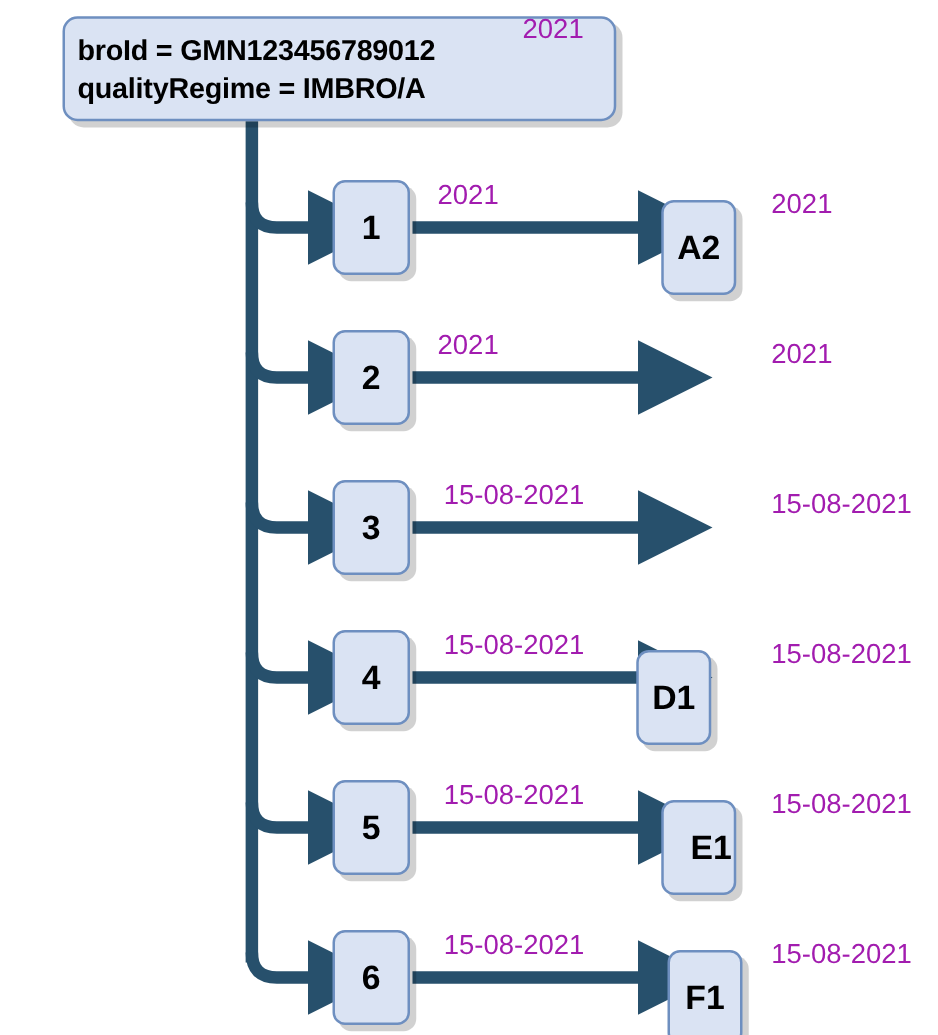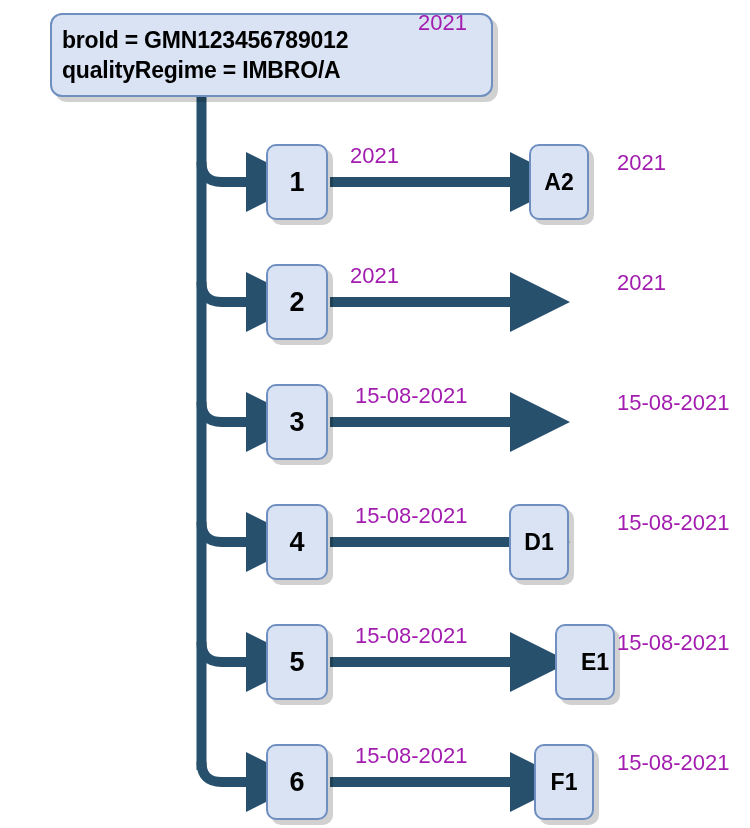--- a/index.html
+++ b/index.html
@@ -58,21 +58,22 @@
     white-space: nowrap;
   }
   .num-node {
     width: 62px;
     height: 76px;
     font-size: 27px;
   }
   .letter-node {
     width: 60px;
     height: 76px;
-    font-size: 23px;
+    font-size: 27px;
+    margin-top: 16px;
   }
   
   .label {
     position: absolute;
     font-size: 22px;
     color: #a21caf;
     white-space: nowrap;
     font-weight: normal;
   }
   .edge-label {
@@ -144,21 +145,21 @@
   <div class="label edge-label" style="left:355px; top:503px;">15-08-2021</div>
   <div class="node letter-node" style="left:509px; top:504px;">
     <span>D1</span>
   </div>
   <div class="label right-label" style="left:617px; top:510px;">15-08-2021</div>
 
   <div class="node num-node" style="left:266px; top:624px;">
     <span>5</span>
   </div>
   <div class="label edge-label" style="left:355px; top:623px;">15-08-2021</div>
-  <div class="node letter-node" style="left:555px; top:624px;padding-left:20px;">
+  <div class="node letter-node" style="left:529px; top:624px;padding-left:20px;">
     <span>E1</span>
   </div>
   <div class="label right-label" style="left:617px; top:630px;">15-08-2021</div>
 
   <div class="node num-node" style="left:266px; top:744px;">
     <span>6</span>
   </div>
   <div class="label edge-label" style="left:355px; top:743px;">15-08-2021</div>
   <div class="node letter-node" style="left:534px; top:744px;">
     <span>F1</span>

